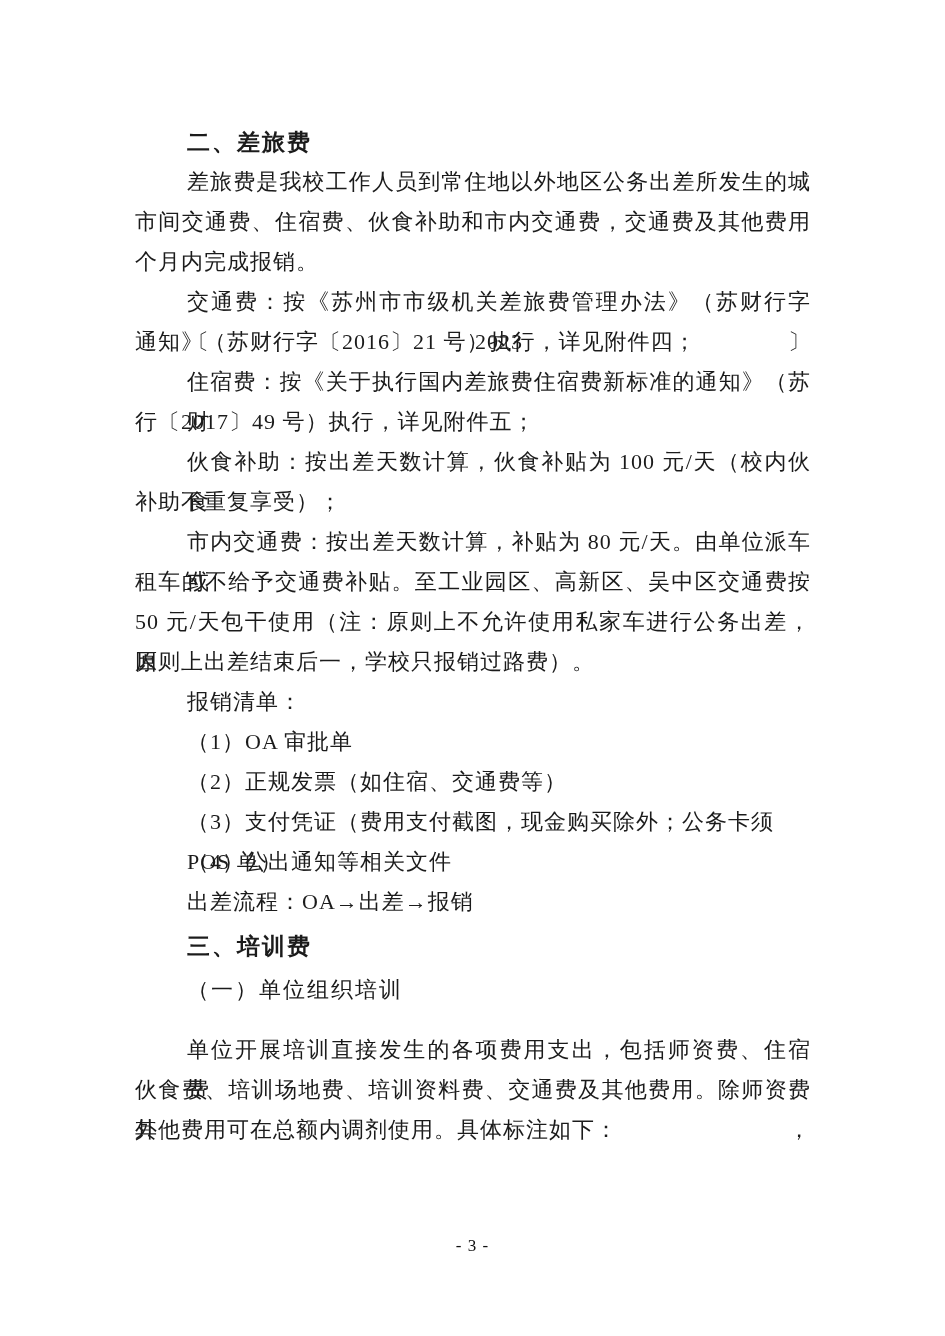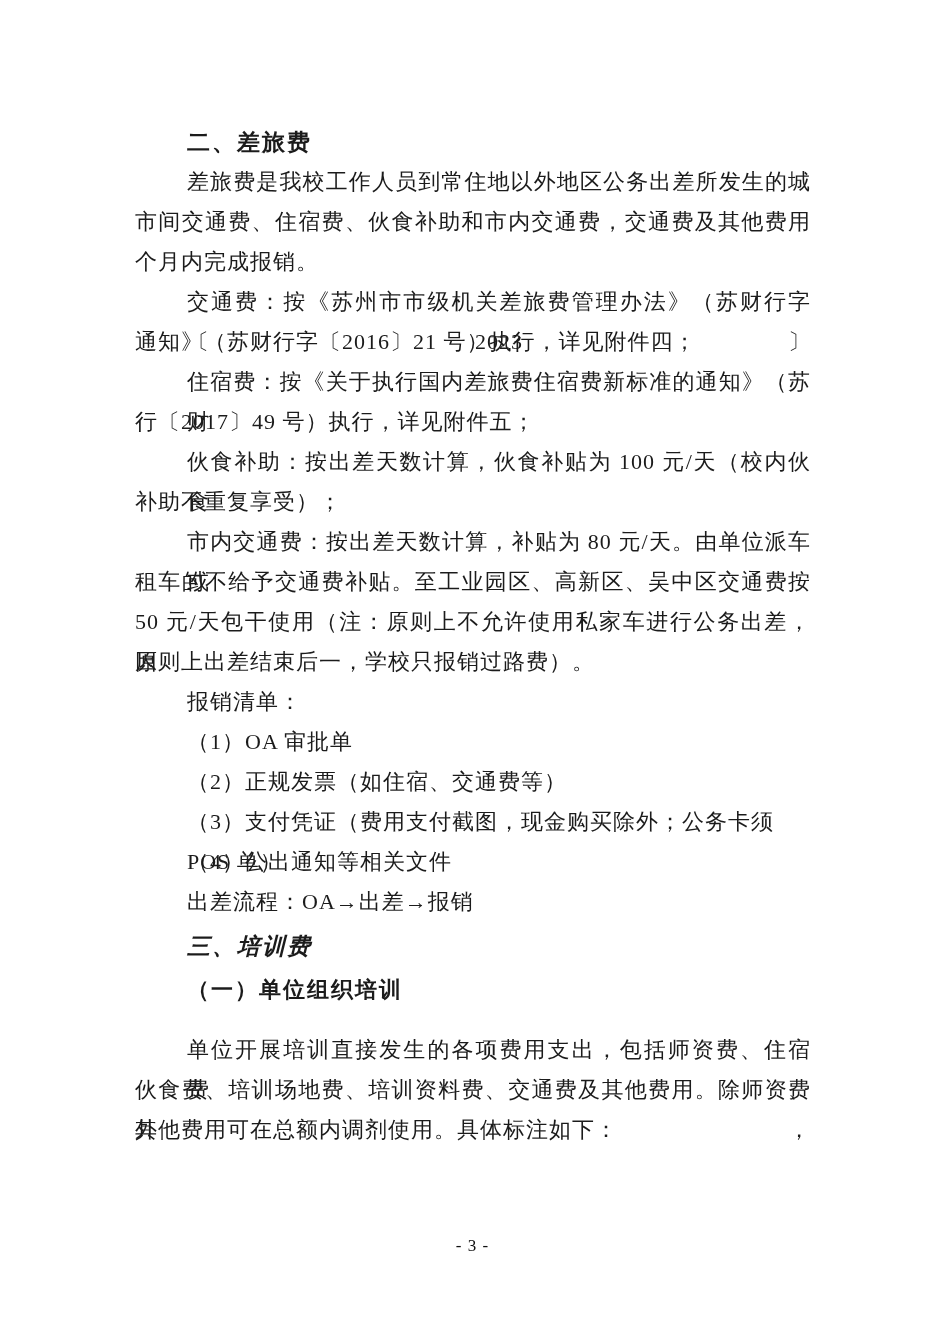--- a/index.html
+++ b/index.html
@@ -34,24 +34,24 @@
   .h1 {
     font-family: "Liberation Sans", "DejaVu Sans", sans-serif;
     font-weight: 700;
     font-size: 23px;
     height: 40px;
     line-height: 40px;
     padding-left: 52px;
     letter-spacing: 2px;
   }
   .h1-first { }
-  .h1-mid { margin-top: 4px; margin-bottom: 4px; font-style: italic; }
+  .h1-mid { margin-top: 4px; margin-bottom: 4px; }
   .bold { font-weight: 400; }
   .sub {
-    font-weight: 700;
+    font-weight: 400;
     font-size: 22px;
     height: 40px;
     line-height: 40px;
     padding-left: 52px;
     letter-spacing: 2px;
   }
   .body-start { margin-top: 20px; }
   .footer {
     position: absolute;
     left: 0;

